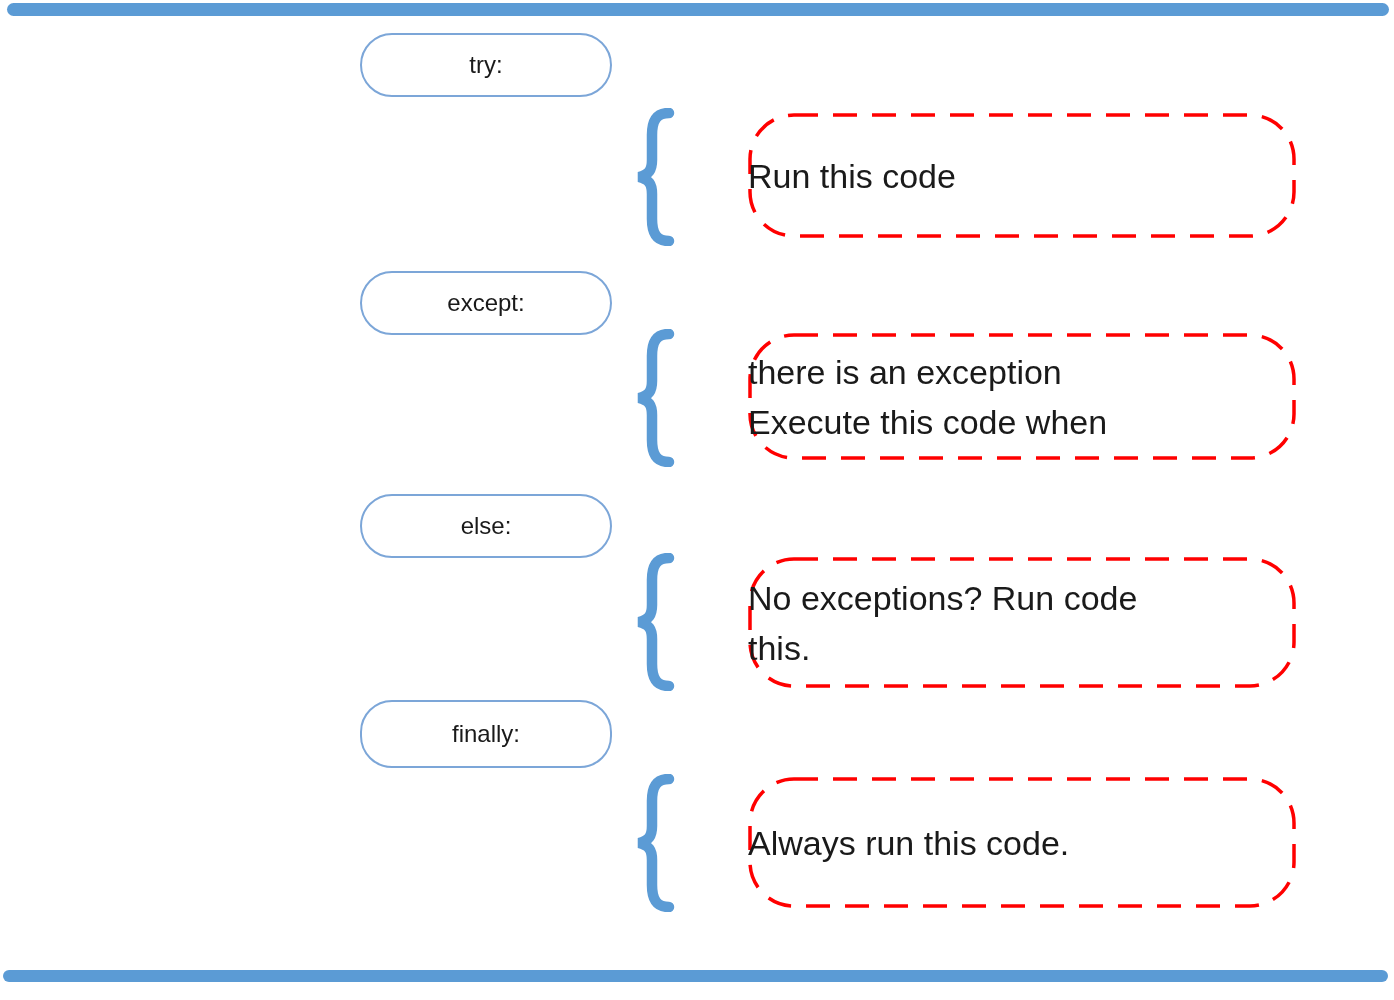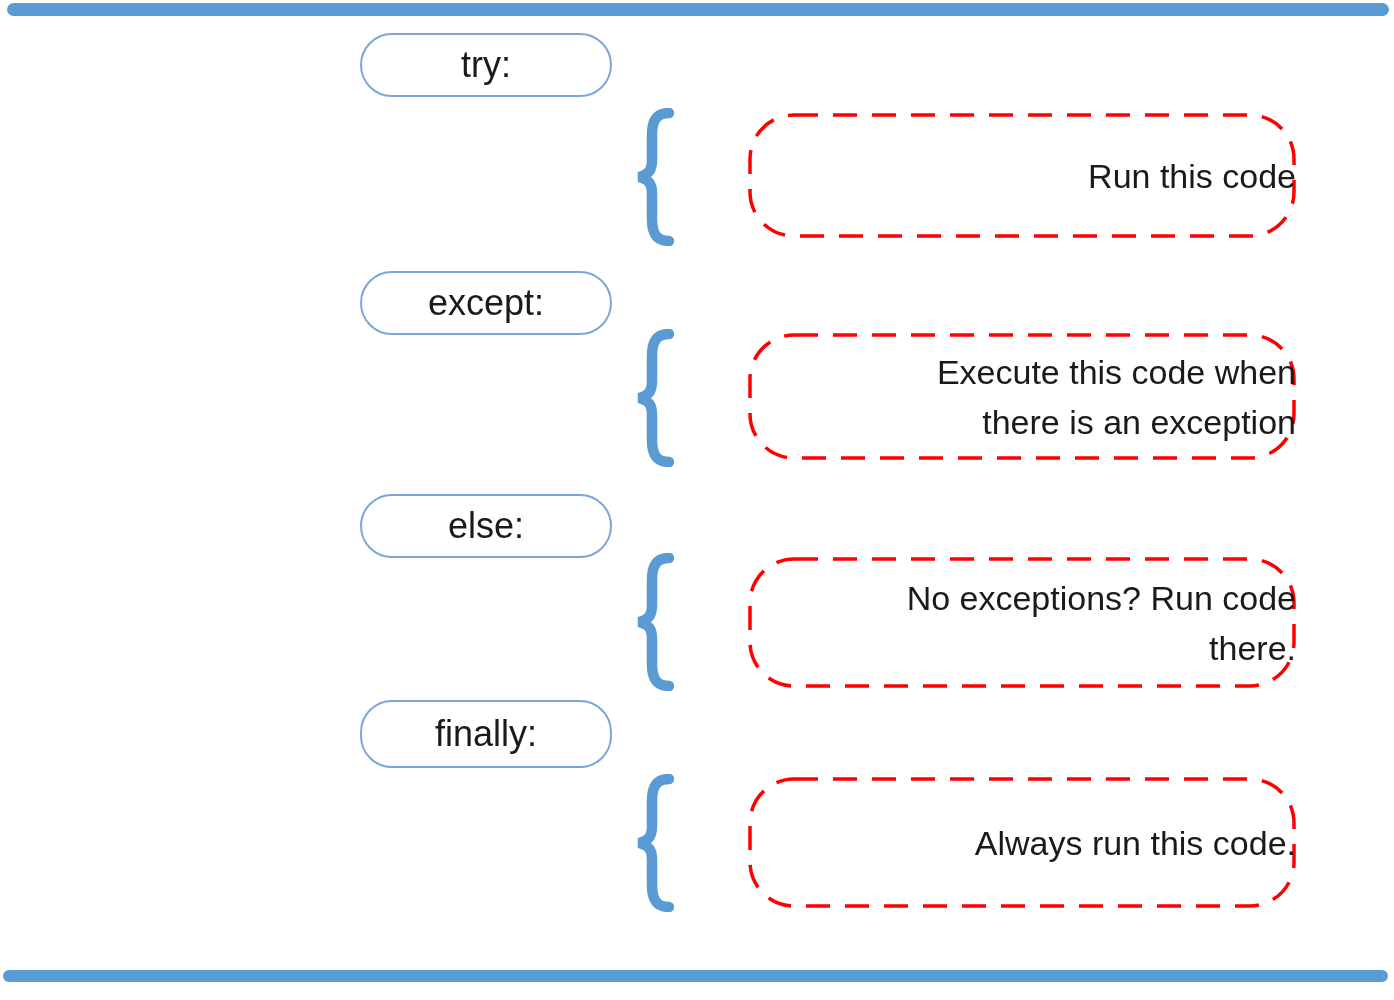--- a/index.html
+++ b/index.html
@@ -27,40 +27,40 @@
     position: absolute;
     left: 360px;
     width: 252px;
     height: 64px;
     border: 2.5px solid #7CA6D8;
     border-radius: 32px;
     background: #ffffff;
     display: flex;
     align-items: center;
     justify-content: center;
-    font-size: 36px;
+    font-size: 24px;
     color: #1a1a1a;
     box-sizing: border-box;
   }
 
   .brace {
     position: absolute;
     left: 632px;
     width: 46px;
     height: 138px;
   }
   .brace svg { display: block; width: 100%; height: 100%; }
 
   .code-box {
     position: absolute;
     left: 748px;
     width: 548px;
     display: flex;
     flex-direction: column;
-    align-items: flex-end;
+    align-items: flex-start;
     justify-content: center;
     text-align: center;
     color: #1a1a1a;
     font-size: 34px;
     box-sizing: border-box;
   }
   .code-box .dash-border {
     position: absolute;
     left: 0; top: 0;
     width: 100%; height: 100%;
@@ -100,38 +100,38 @@
   </div>
   <div class="brace" style="top:329px;">
     <svg viewBox="0 0 46 138" aria-hidden="true">
       <path d="M37 5 C25 5 20 12 20 27 L20 52 C20 62 17 66.5 7 69 C17 71.5 20 76 20 86 L20 111 C20 126 25 133 37 133" fill="none" stroke="#5B9BD5" stroke-width="10.5" stroke-linecap="round"></path>
     </svg>
   </div>
   <div class="code-box" style="top:333px;height:127px;">
     <svg class="dash-border" width="548" height="127" aria-hidden="true">
       <rect x="2" y="2" width="544" height="123" rx="44" fill="none" stroke="#FF0000" stroke-width="3.5" stroke-dasharray="24 15"></rect>
     </svg>
+    <div class="line">there is an exception</div>
     <div class="line">Execute this code when</div>
-    <div class="line">there is an exception</div>
   </div>
 
   <div class="keyword-box" style="top:478px;margin-top:16px;">
     <span>else:</span>
   </div>
   <div class="brace" style="top:553px;">
     <svg viewBox="0 0 46 138" aria-hidden="true">
       <path d="M37 5 C25 5 20 12 20 27 L20 52 C20 62 17 66.5 7 69 C17 71.5 20 76 20 86 L20 111 C20 126 25 133 37 133" fill="none" stroke="#5B9BD5" stroke-width="10.5" stroke-linecap="round"></path>
     </svg>
   </div>
   <div class="code-box" style="top:557px;height:131px;">
     <svg class="dash-border" width="548" height="131" aria-hidden="true">
       <rect x="2" y="2" width="544" height="127" rx="44" fill="none" stroke="#FF0000" stroke-width="3.5" stroke-dasharray="24 15"></rect>
     </svg>
     <div class="line">No exceptions? Run code</div>
-    <div class="line">there.</div>
+    <div class="line">this.</div>
   </div>
 
   <div class="keyword-box" style="top:700px;height:68px;">
     <span>finally:</span>
   </div>
   <div class="brace" style="top:774px;">
     <svg viewBox="0 0 46 138" aria-hidden="true">
       <path d="M37 5 C25 5 20 12 20 27 L20 52 C20 62 17 66.5 7 69 C17 71.5 20 76 20 86 L20 111 C20 126 25 133 37 133" fill="none" stroke="#5B9BD5" stroke-width="10.5" stroke-linecap="round"></path>
     </svg>
   </div>

